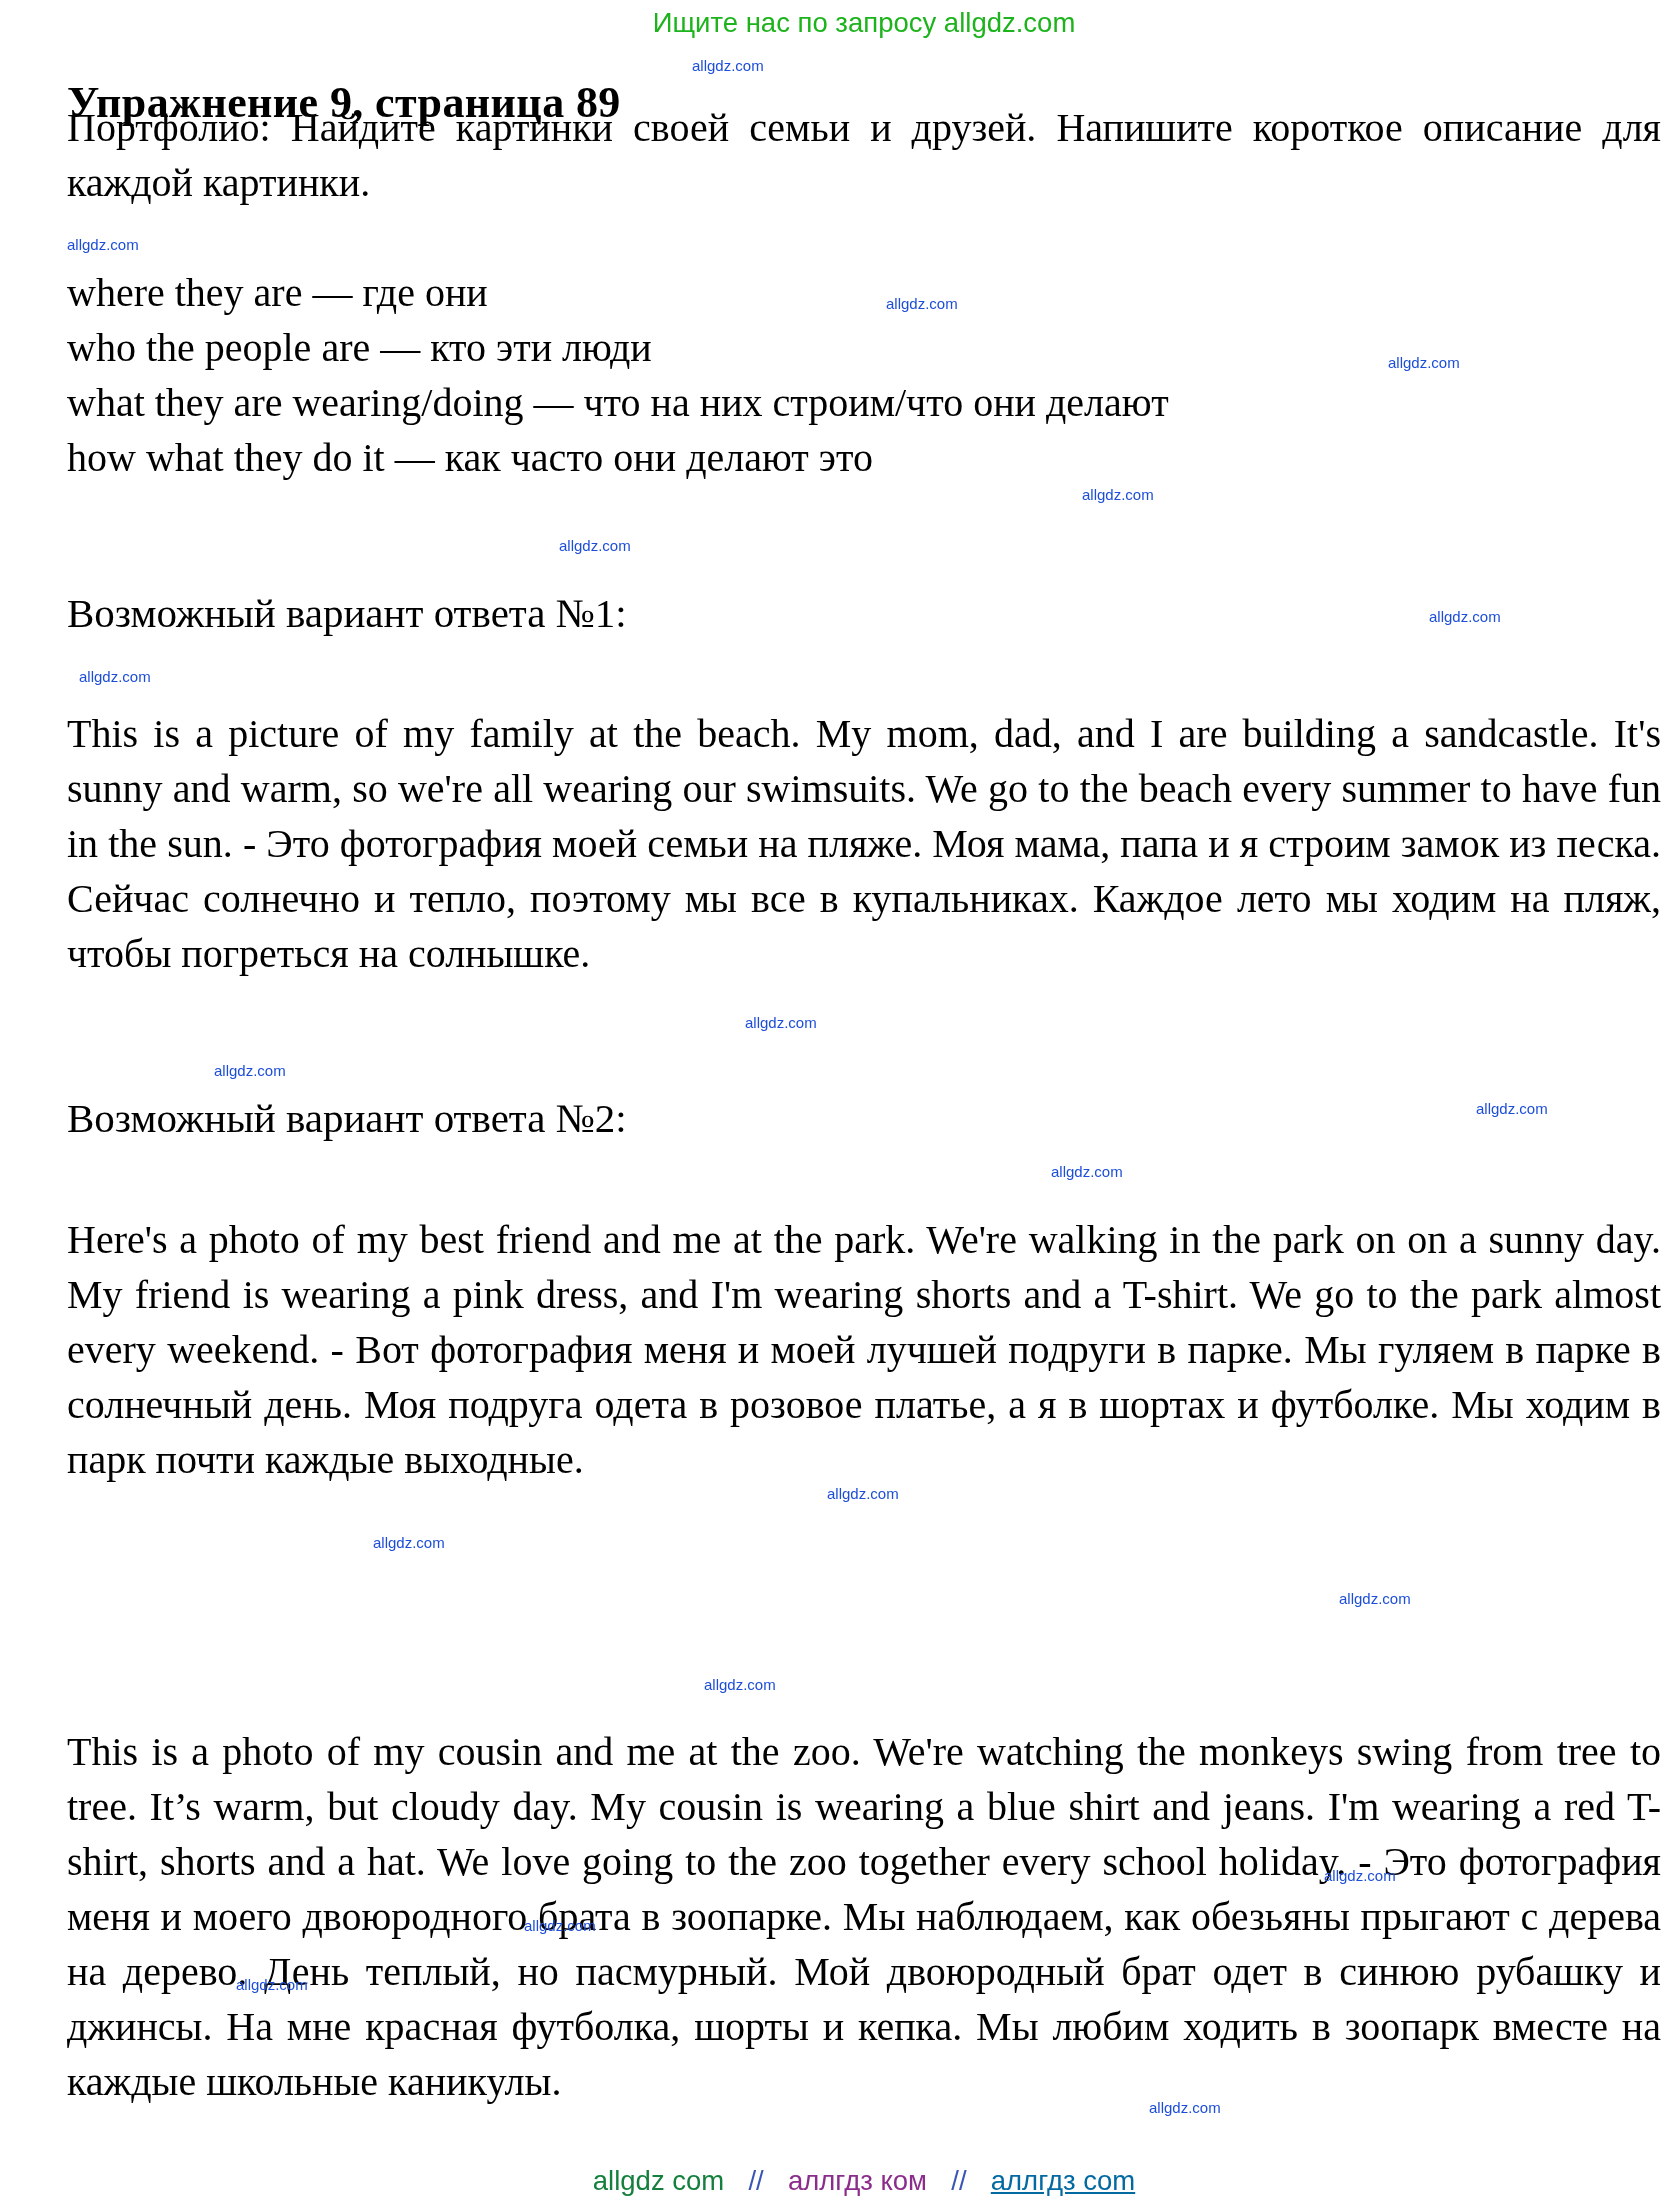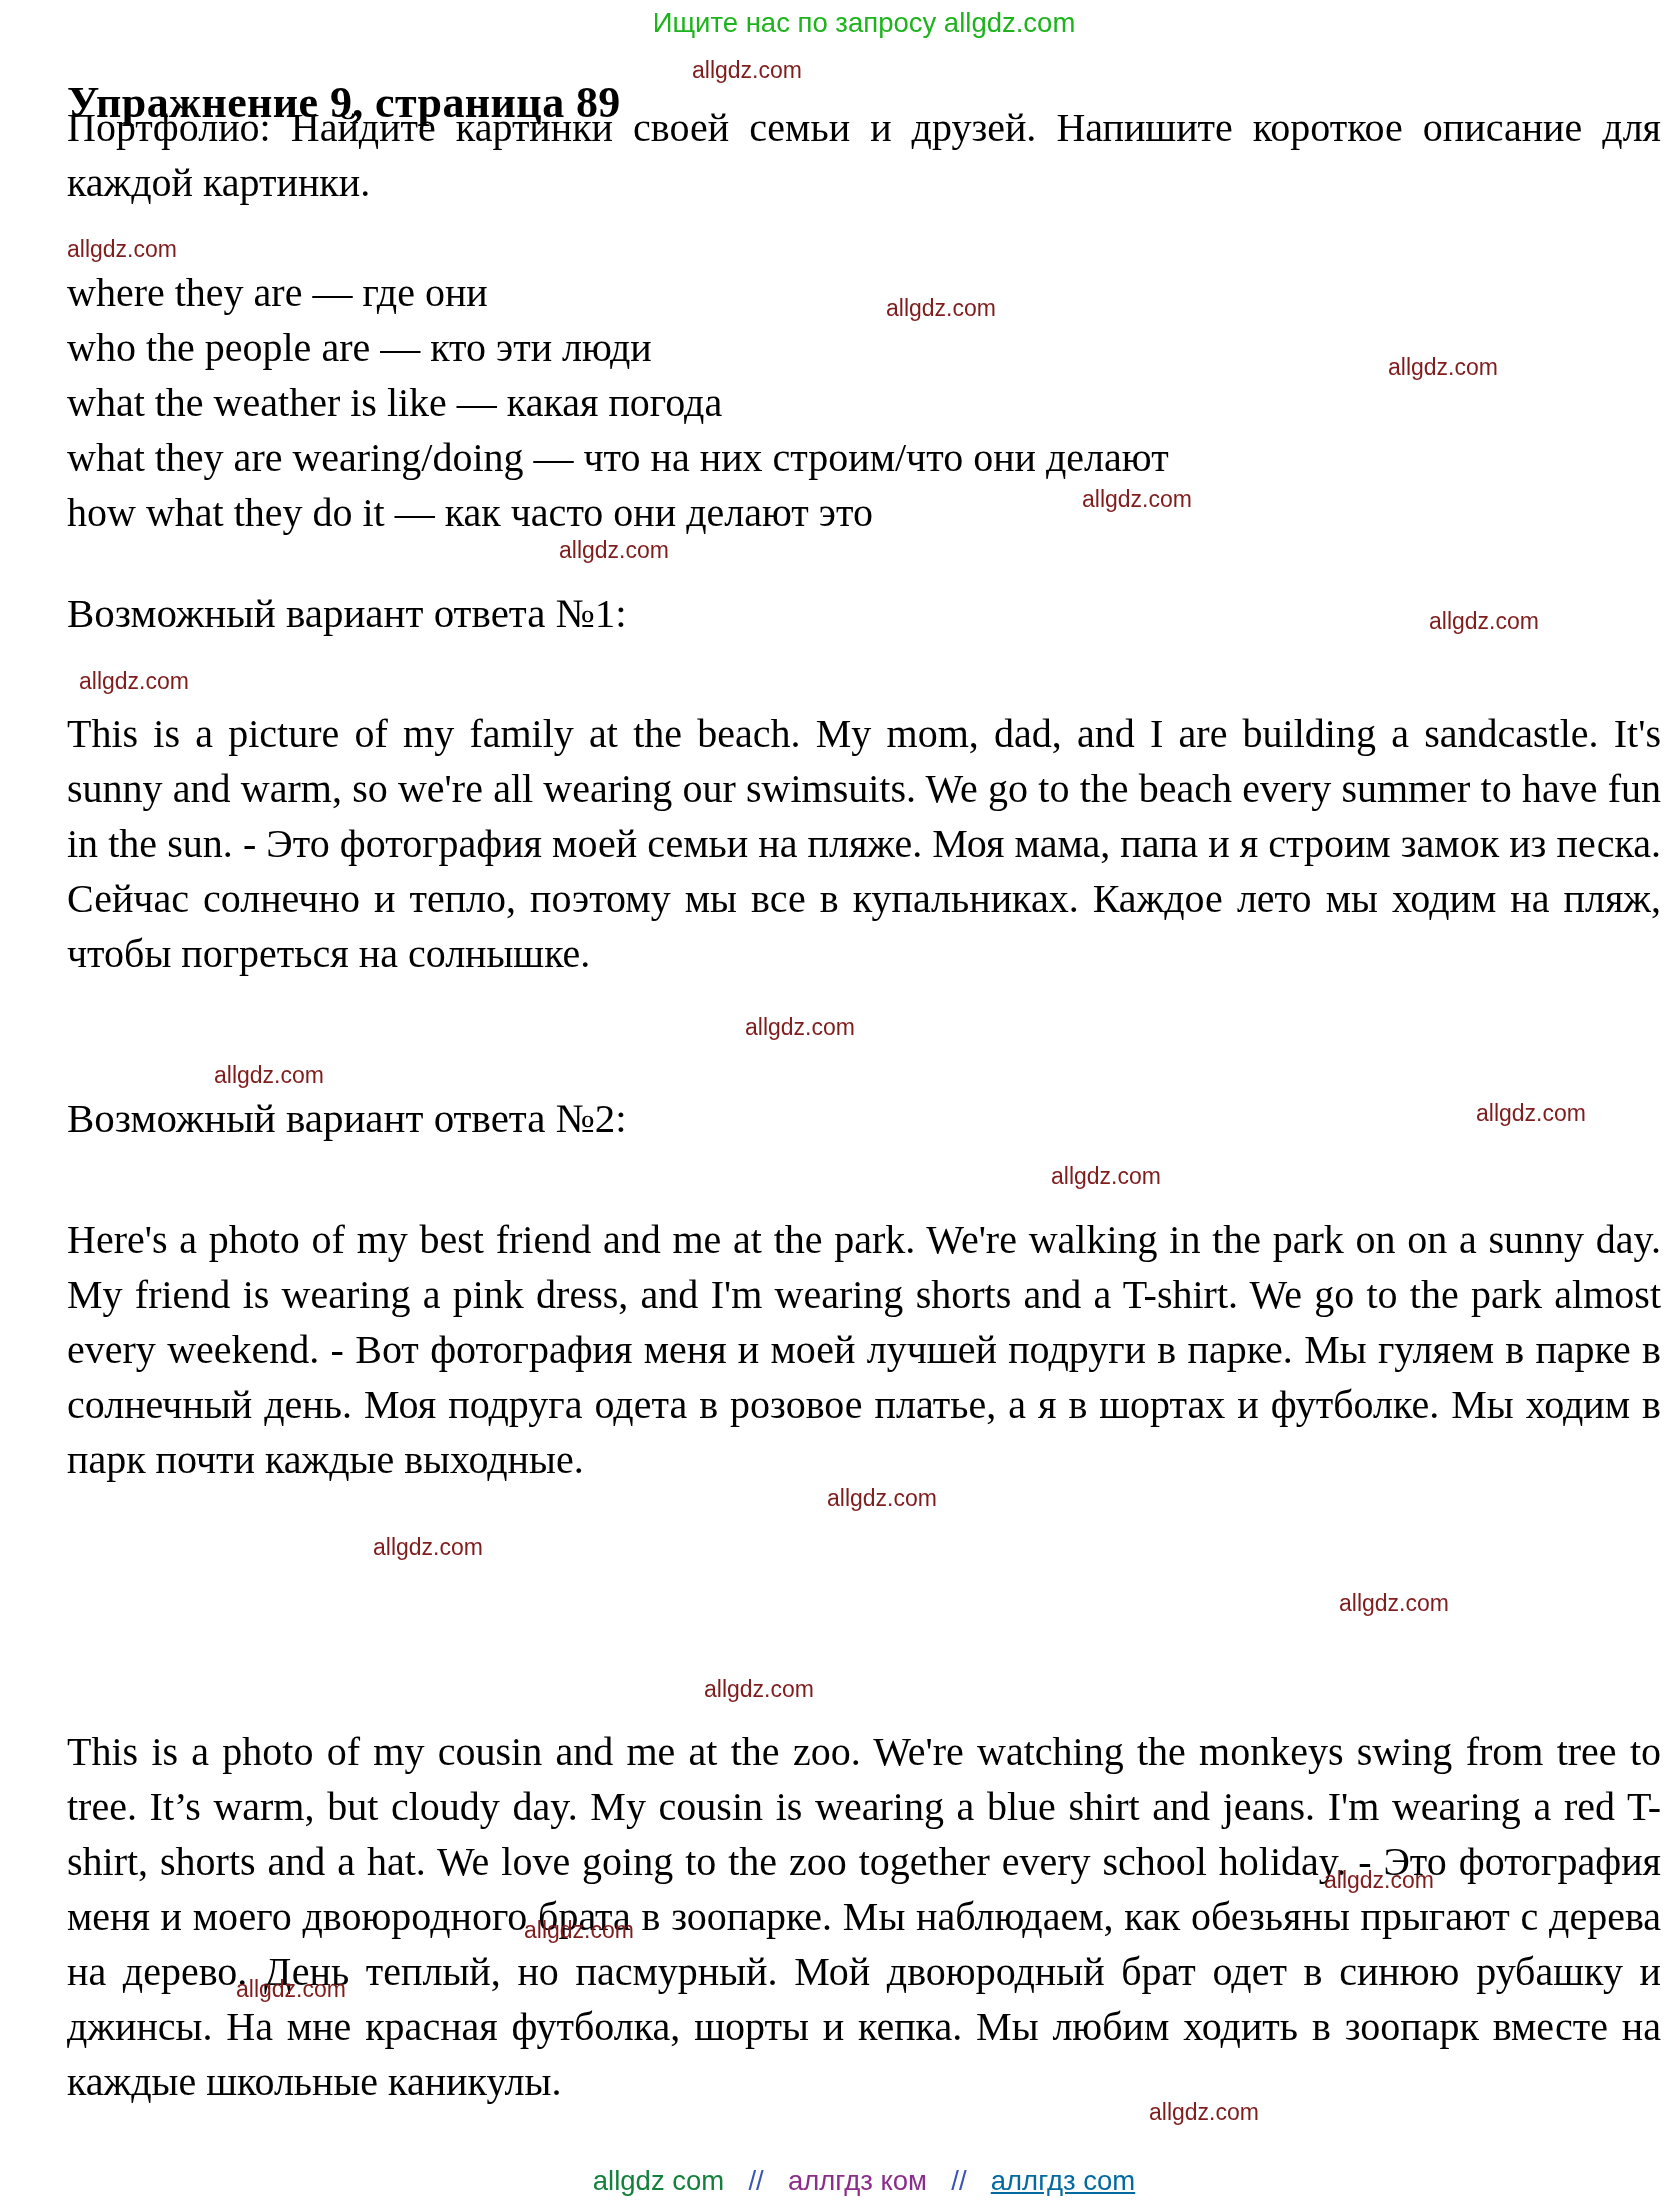--- a/index.html
+++ b/index.html
@@ -63,22 +63,22 @@
   .answer-title-1 { top: 588px; }
   .answer-para-1  { top: 706px; }
   .answer-title-2 { top: 1093px; }
   .answer-para-2  { top: 1212px; }
   .answer-title-3 { top: 1606px; }
   .answer-para-3  { top: 1724px; }
 
   .watermark {
     position: absolute;
     font-family: "Liberation Sans", sans-serif;
-    font-size: 23px;
-    color: #7f1d1d;
+    font-size: 15px;
+    color: #1d4ed8;
     white-space: nowrap;
   }
 
   .footer-line {
     top: 2165px;
     left: 0;
     width: 100%;
     text-align: center;
     font-family: "Liberation Sans", sans-serif;
     font-size: 27.5px;
@@ -96,21 +96,20 @@
 
   <div class="abs promo-top">Ищите нас по запросу allgdz.com</div>
 
   <h1 class="abs doc-title">Упражнение 9, страница 89</h1>
 
   <div class="abs block para intro">Портфолио: Найдите картинки своей семьи и друзей. Напишите короткое описание для каждой картинки.</div>
 
   <div class="abs block checklist">
     <div>where they are — где они</div>
     <div>who the people are — кто эти люди</div>
-    <div>what the weather is like — какая погода</div>
     <div>what they are wearing/doing — что на них строим/что они делают</div>
     <div>how what they do it — как часто они делают это</div>
   </div>
 
   <div class="abs block answer-title answer-title-1">Возможный вариант ответа №1:</div>
   <div class="abs block para answer-para-1">This is a picture of my family at the beach. My mom, dad, and I are building a sandcastle. It's sunny and warm, so we're all wearing our swimsuits. We go to the beach every summer to have fun in the sun. - Это фотография моей семьи на пляже. Моя мама, папа и я строим замок из песка. Сейчас солнечно и тепло, поэтому мы все в купальниках. Каждое лето мы ходим на пляж, чтобы погреться на солнышке.</div>
 
   <div class="abs block answer-title answer-title-2">Возможный вариант ответа №2:</div>
   <div class="abs block para answer-para-2">Here's a photo of my best friend and me at the park. We're walking in the park on on a sunny day. My friend is wearing a pink dress, and I'm wearing shorts and a T-shirt. We go to the park almost every weekend. - Вот фотография меня и моей лучшей подруги в парке. Мы гуляем в парке в солнечный день. Моя подруга одета в розовое платье, а я в шортах и футболке. Мы ходим в парк почти каждые выходные.</div>
 

